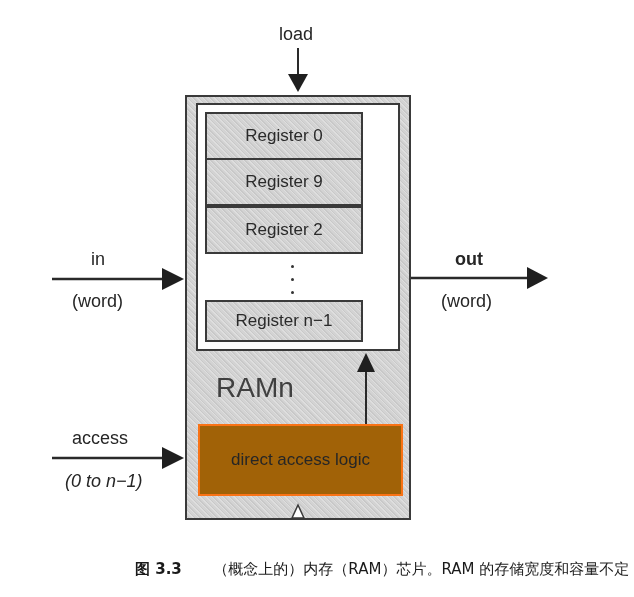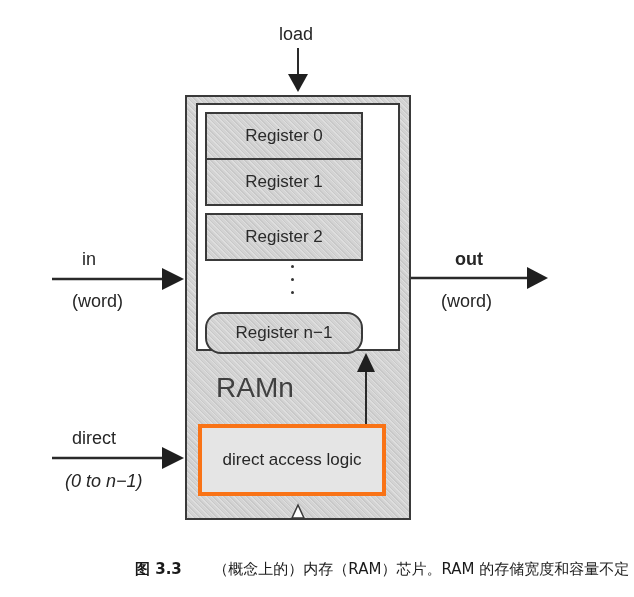--- a/index.html
+++ b/index.html
@@ -9,40 +9,40 @@
     .label { font-size: 18px; color: #262626; white-space: nowrap; }
     .hatch {
       background-color: #d3d3d3;
       background-image: repeating-linear-gradient(45deg, rgba(255,255,255,0.25) 0 1px, rgba(0,0,0,0.05) 1px 2px, rgba(255,255,255,0) 2px 4px);
     }
     #chip { left: 185px; top: 95px; width: 226px; height: 425px; border: 2px solid #3a3a3a; box-sizing: border-box; }
     #reg-frame { left: 196px; top: 103px; width: 204px; height: 248px; background: #fff; border: 2px solid #3a3a3a; box-sizing: border-box; }
     .reg { left: 205px; width: 158px; border: 2px solid #3a3a3a; box-sizing: border-box; display: flex; align-items: center; justify-content: center; font-size: 17px; color: #2a2a2a; }
     #reg0 { top: 112px; height: 48px; }
     #reg1 { top: 158px; height: 48px; }
-    #reg2 { top: 213px; height: 48px; }
-    #regn { top: 312px; height: 42px; border-radius: 16px; }
+    #reg2 { top: 206px; height: 48px; }
+    #regn { top: 300px; height: 42px; }
     .dot { width: 3px; height: 3px; background: #333; border-radius: 50%; left: 291px; }
     #ramn { left: 216px; top: 372px; font-size: 28px; color: #404040; }
-    #dal { left: 198px; top: 424px; width: 188px; height: 72px; background: #e5e5e5; border: 4px solid #f97316; box-sizing: border-box; display: flex; align-items: center; justify-content: center; font-size: 17px; color: #262626; }
+    #dal { left: 198px; top: 424px; width: 205px; height: 72px; background: #a16207; border: 2px solid #f97316; box-sizing: border-box; display: flex; align-items: center; justify-content: center; font-size: 17px; color: #262626; }
     #caption { left: 103px; top: 560px; font-size: 15px; color: #1a1a1a; font-family: "DejaVu Sans", sans-serif; white-space: nowrap; }
     svg.arrows { position: absolute; left: 0; top: 0; }
   </style>
 </head>
 <body>
 
 <div id="chip" class="abs hatch"></div>
 
 <div id="reg-frame" class="abs"></div>
 
 <div id="reg0" class="abs reg hatch">
   <span>Register 0</span>
 </div>
 <div id="reg1" class="abs reg hatch">
-  <span>Register 1</span>
+  <span>Register 9</span>
 </div>
 <div id="reg2" class="abs reg hatch">
   <span>Register 2</span>
 </div>
 
 <div class="abs dot" style="top:265px"></div>
 <div class="abs dot" style="top:278px"></div>
 <div class="abs dot" style="top:291px"></div>
 
 <div id="regn" class="abs reg hatch">
@@ -75,23 +75,23 @@
   <g>
     <line x1="366" y1="424" x2="366" y2="370" stroke="#2a2a2a" stroke-width="2"></line>
     <polygon points="357,372 375,372 366,353" fill="#1f1f1f"></polygon>
   </g>
   <g>
     <polygon points="292,518 304,518 298,505" fill="#ffffff" stroke="#3a3a3a" stroke-width="1.5"></polygon>
   </g>
 </svg>
 
 <div class="abs label" style="left:279px; top:24px;">load</div>
-<div class="abs label" style="left:82px; top:249px;">in</div>
+<div class="abs label" style="left:91px; top:249px;">in</div>
 <div class="abs label" style="left:72px; top:291px;">(word)</div>
-<div class="abs label" style="left:72px; top:428px;">direct</div>
+<div class="abs label" style="left:72px; top:428px;">access</div>
 <div class="abs label" style="left:65px; top:471px;font-style:italic;">(0 to n−1)</div>
 <div class="abs label" style="left:455px; top:249px;font-weight:bold;">out</div>
 <div class="abs label" style="left:441px; top:291px;">(word)</div>
 
 <div id="caption" class="abs">
   <span style="font-weight:bold;padding-left:32px;">图 3.3</span>
   <span style="display:inline-block;width:22px;"></span>
   <span>（概念上的）内存（RAM）芯片。RAM 的存储宽度和容量不定</span>
 </div>
 

